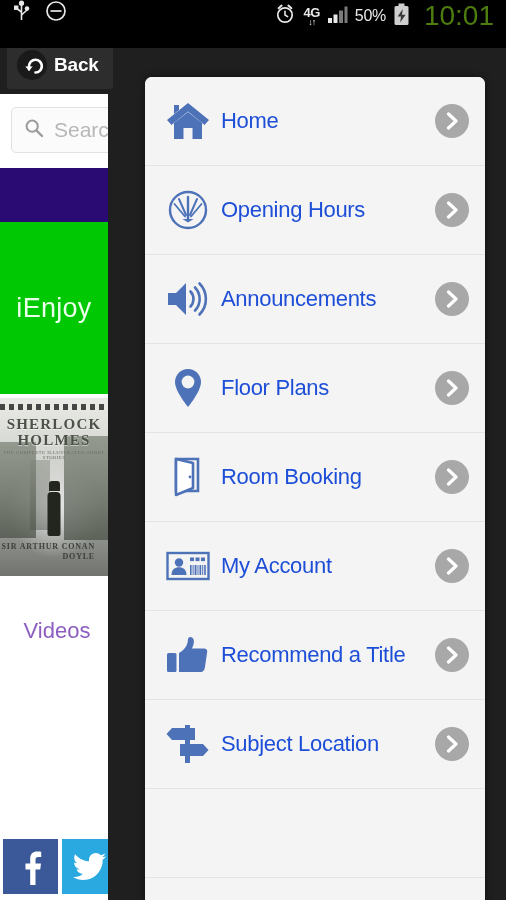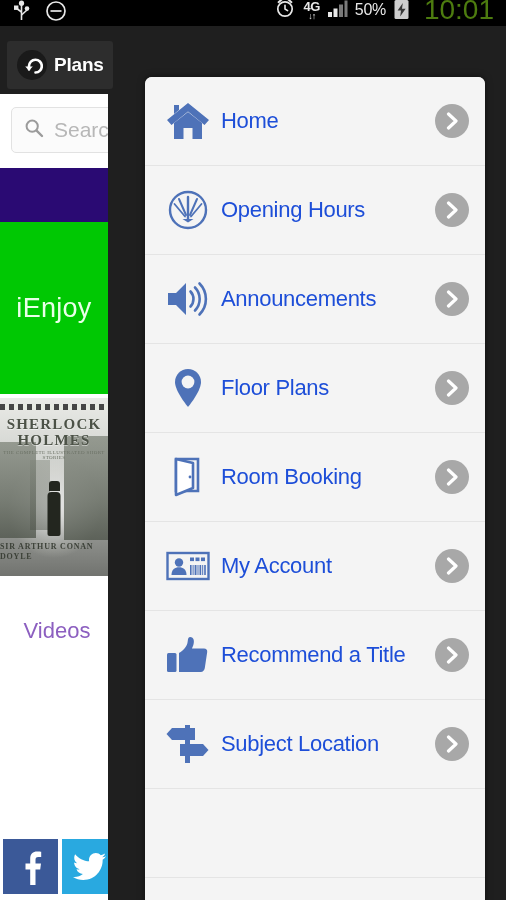--- a/index.html
+++ b/index.html
@@ -20,24 +20,24 @@
     height: 900px;
     background: #1f1f1f;
     overflow: hidden;
   }
 
   
   .statusbar {
     position: absolute;
     top: 0; left: 0;
     width: 506px;
-    height: 26px;
+    height: 48px;
     background: #000;
     display: flex;
-    align-items: flex-end;
+    align-items: flex-start;
     z-index: 40;
   }
   .sb-left {
     display: flex;
     align-items: center;
     gap: 14px;
     padding-left: 12px;
   }
   .sb-right {
     margin-left: auto;
@@ -232,22 +232,22 @@
     position: absolute;
     top: 52px; left: 0; right: 0;
     text-align: center;
     color: #6a7064;
     font-family: "Liberation Serif", serif;
     font-size: 5px;
     letter-spacing: .4px;
   }
   .book-author {
     position: absolute;
-    bottom: 14px; left: 0; right: 4px;
-    text-align: left;
+    bottom: 14px; left: 0; right: 13px;
+    text-align: right;
     color: #3c4138;
     font-family: "Liberation Serif", serif;
     font-size: 8px;
     font-weight: bold;
     letter-spacing: .8px;
     line-height: 10px;
   }
   .videos-row {
     height: 110px;
     display: flex;
@@ -401,21 +401,21 @@
   <div class="app">
 
     <div class="app-topbar">
       <div class="back-btn">
         <span class="back-circle">
           <svg width="22" height="22" viewBox="0 0 22 22">
             <path d="M14.5 18.5 A6.4 6.4 0 1 0 8 12.1 L8 15.5" fill="none" stroke="#ffffff" stroke-width="2.6" stroke-linecap="round"></path>
             <path d="M4.2 12.6 L8 16.4 L11.8 12.6" fill="#ffffff"></path>
           </svg>
         </span>
-        <span class="back-label">Plans</span>
+        <span class="back-label">Back</span>
       </div>
     </div>
 
     <div class="app-body">
 
       <div class="search-wrap">
         <div class="search-box">
           <span>
             <svg width="20" height="20" viewBox="0 0 20 20">
               <circle cx="8.2" cy="8.2" r="5.6" fill="none" stroke="#9b9b9b" stroke-width="2"></circle>

